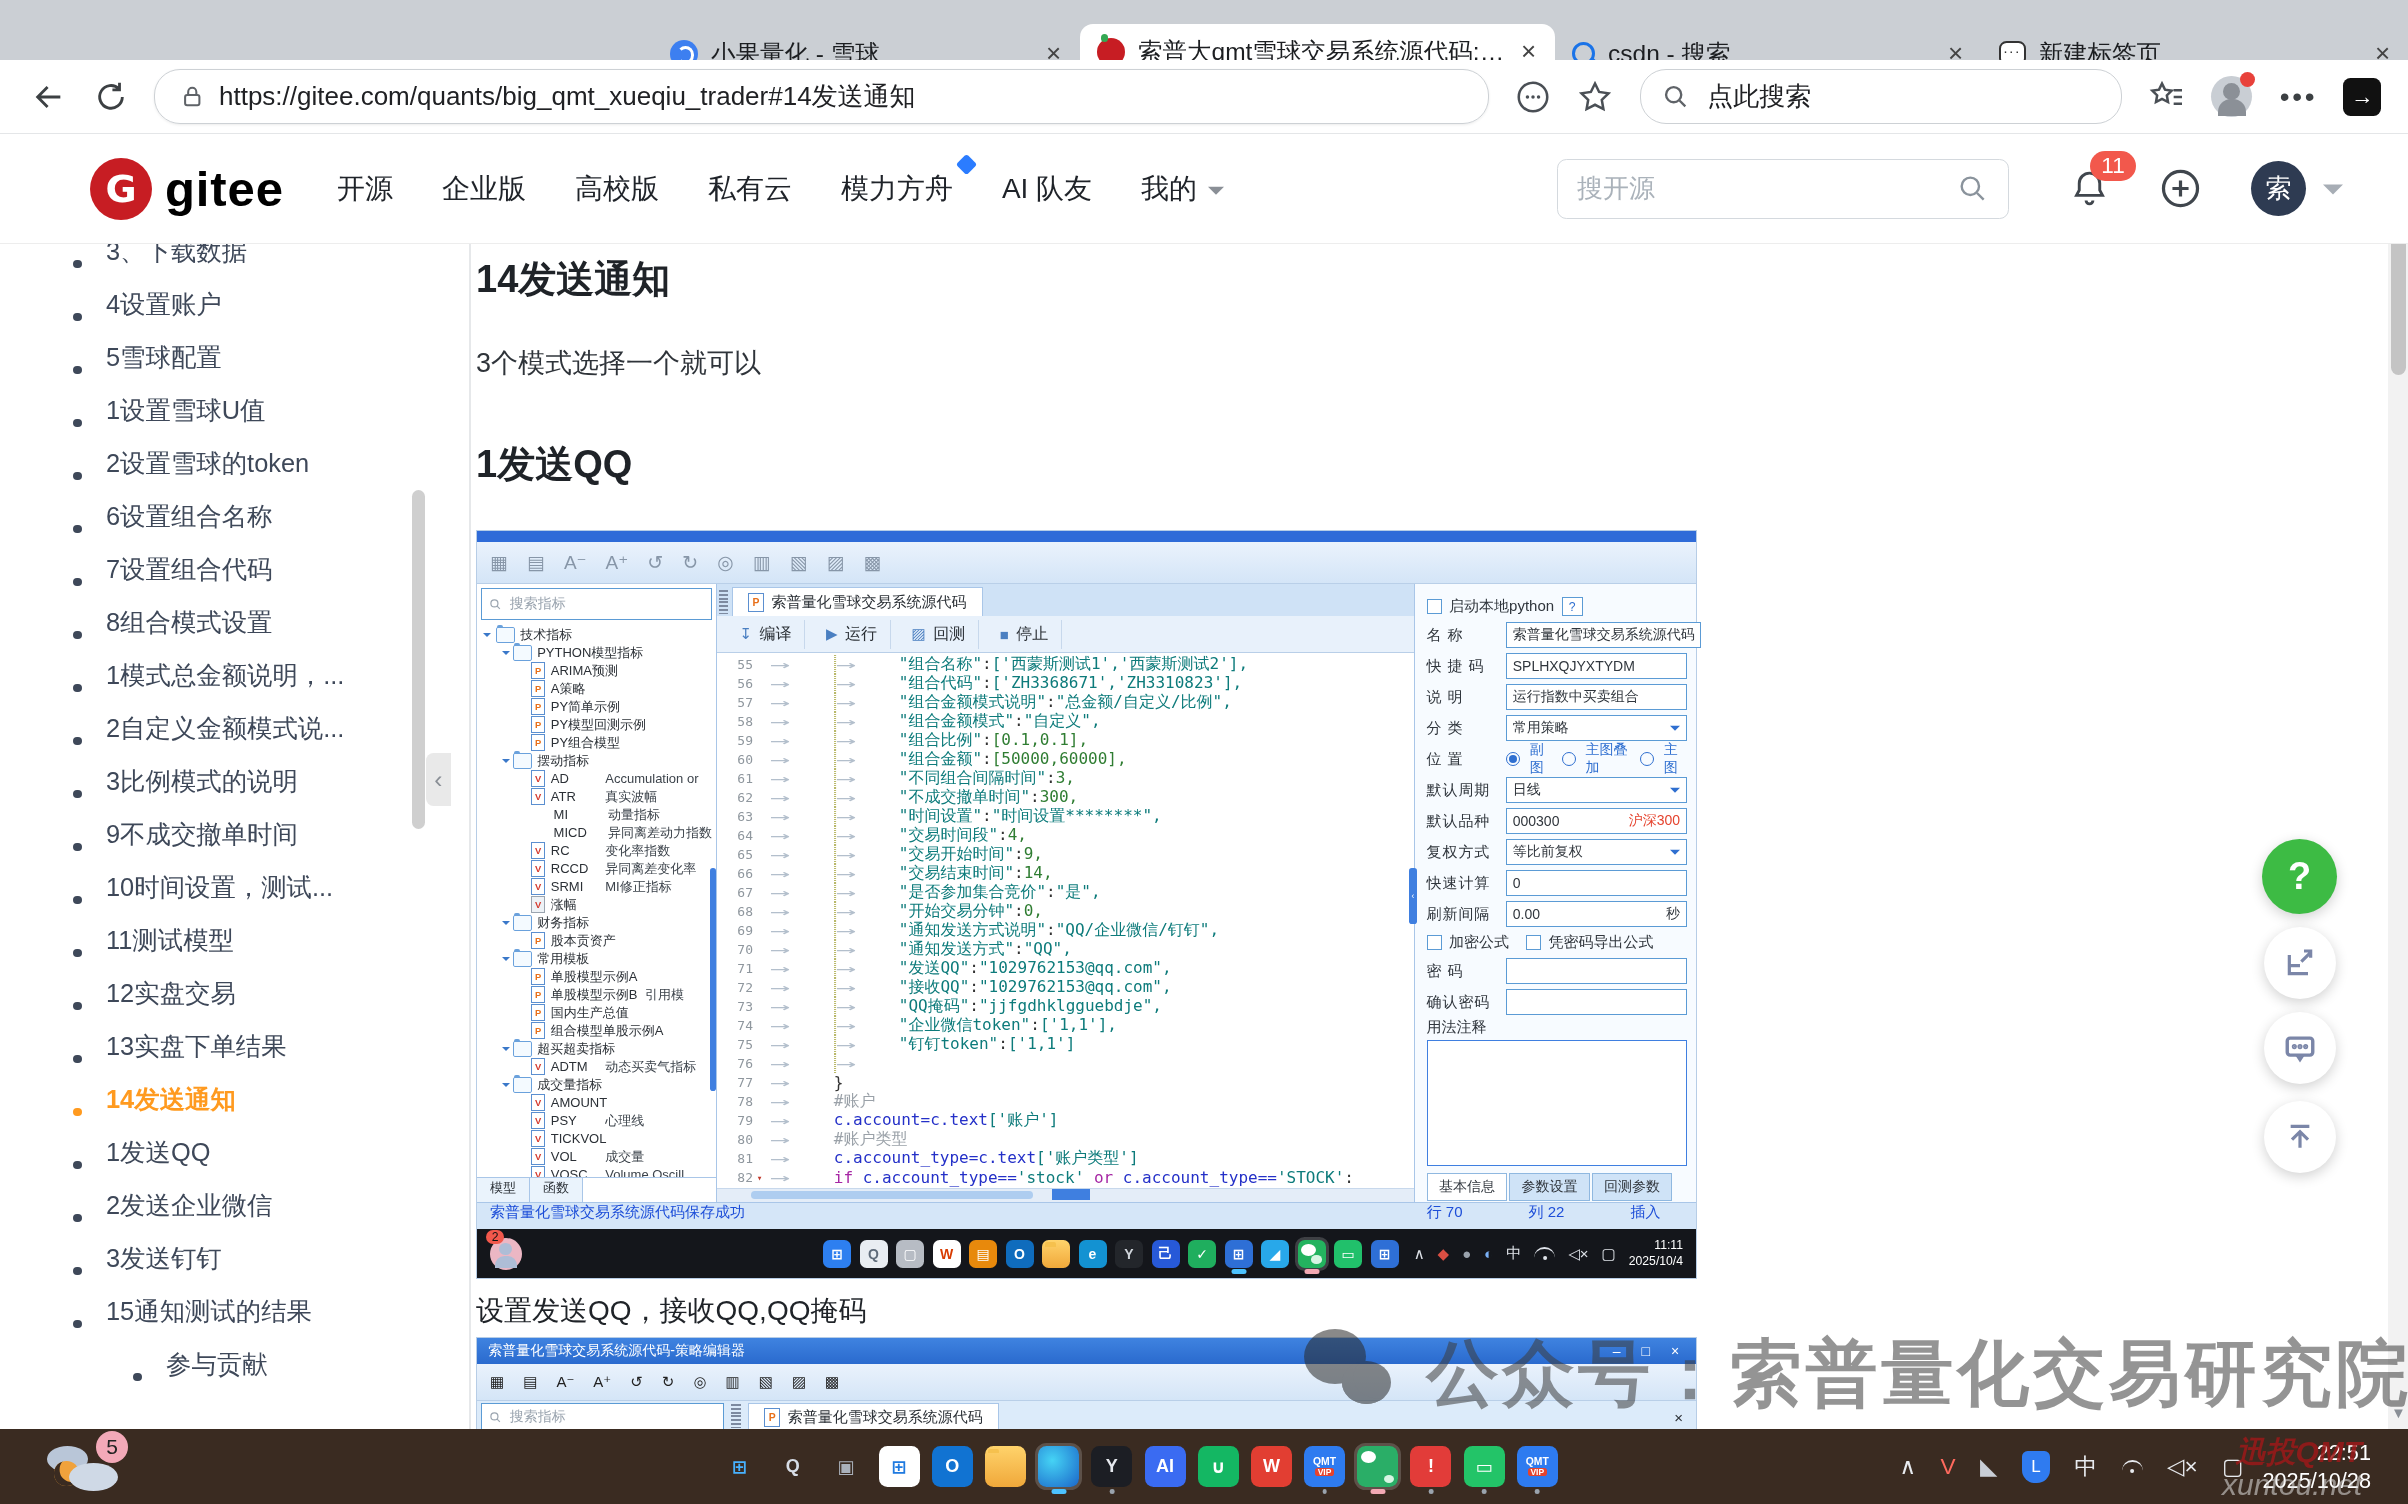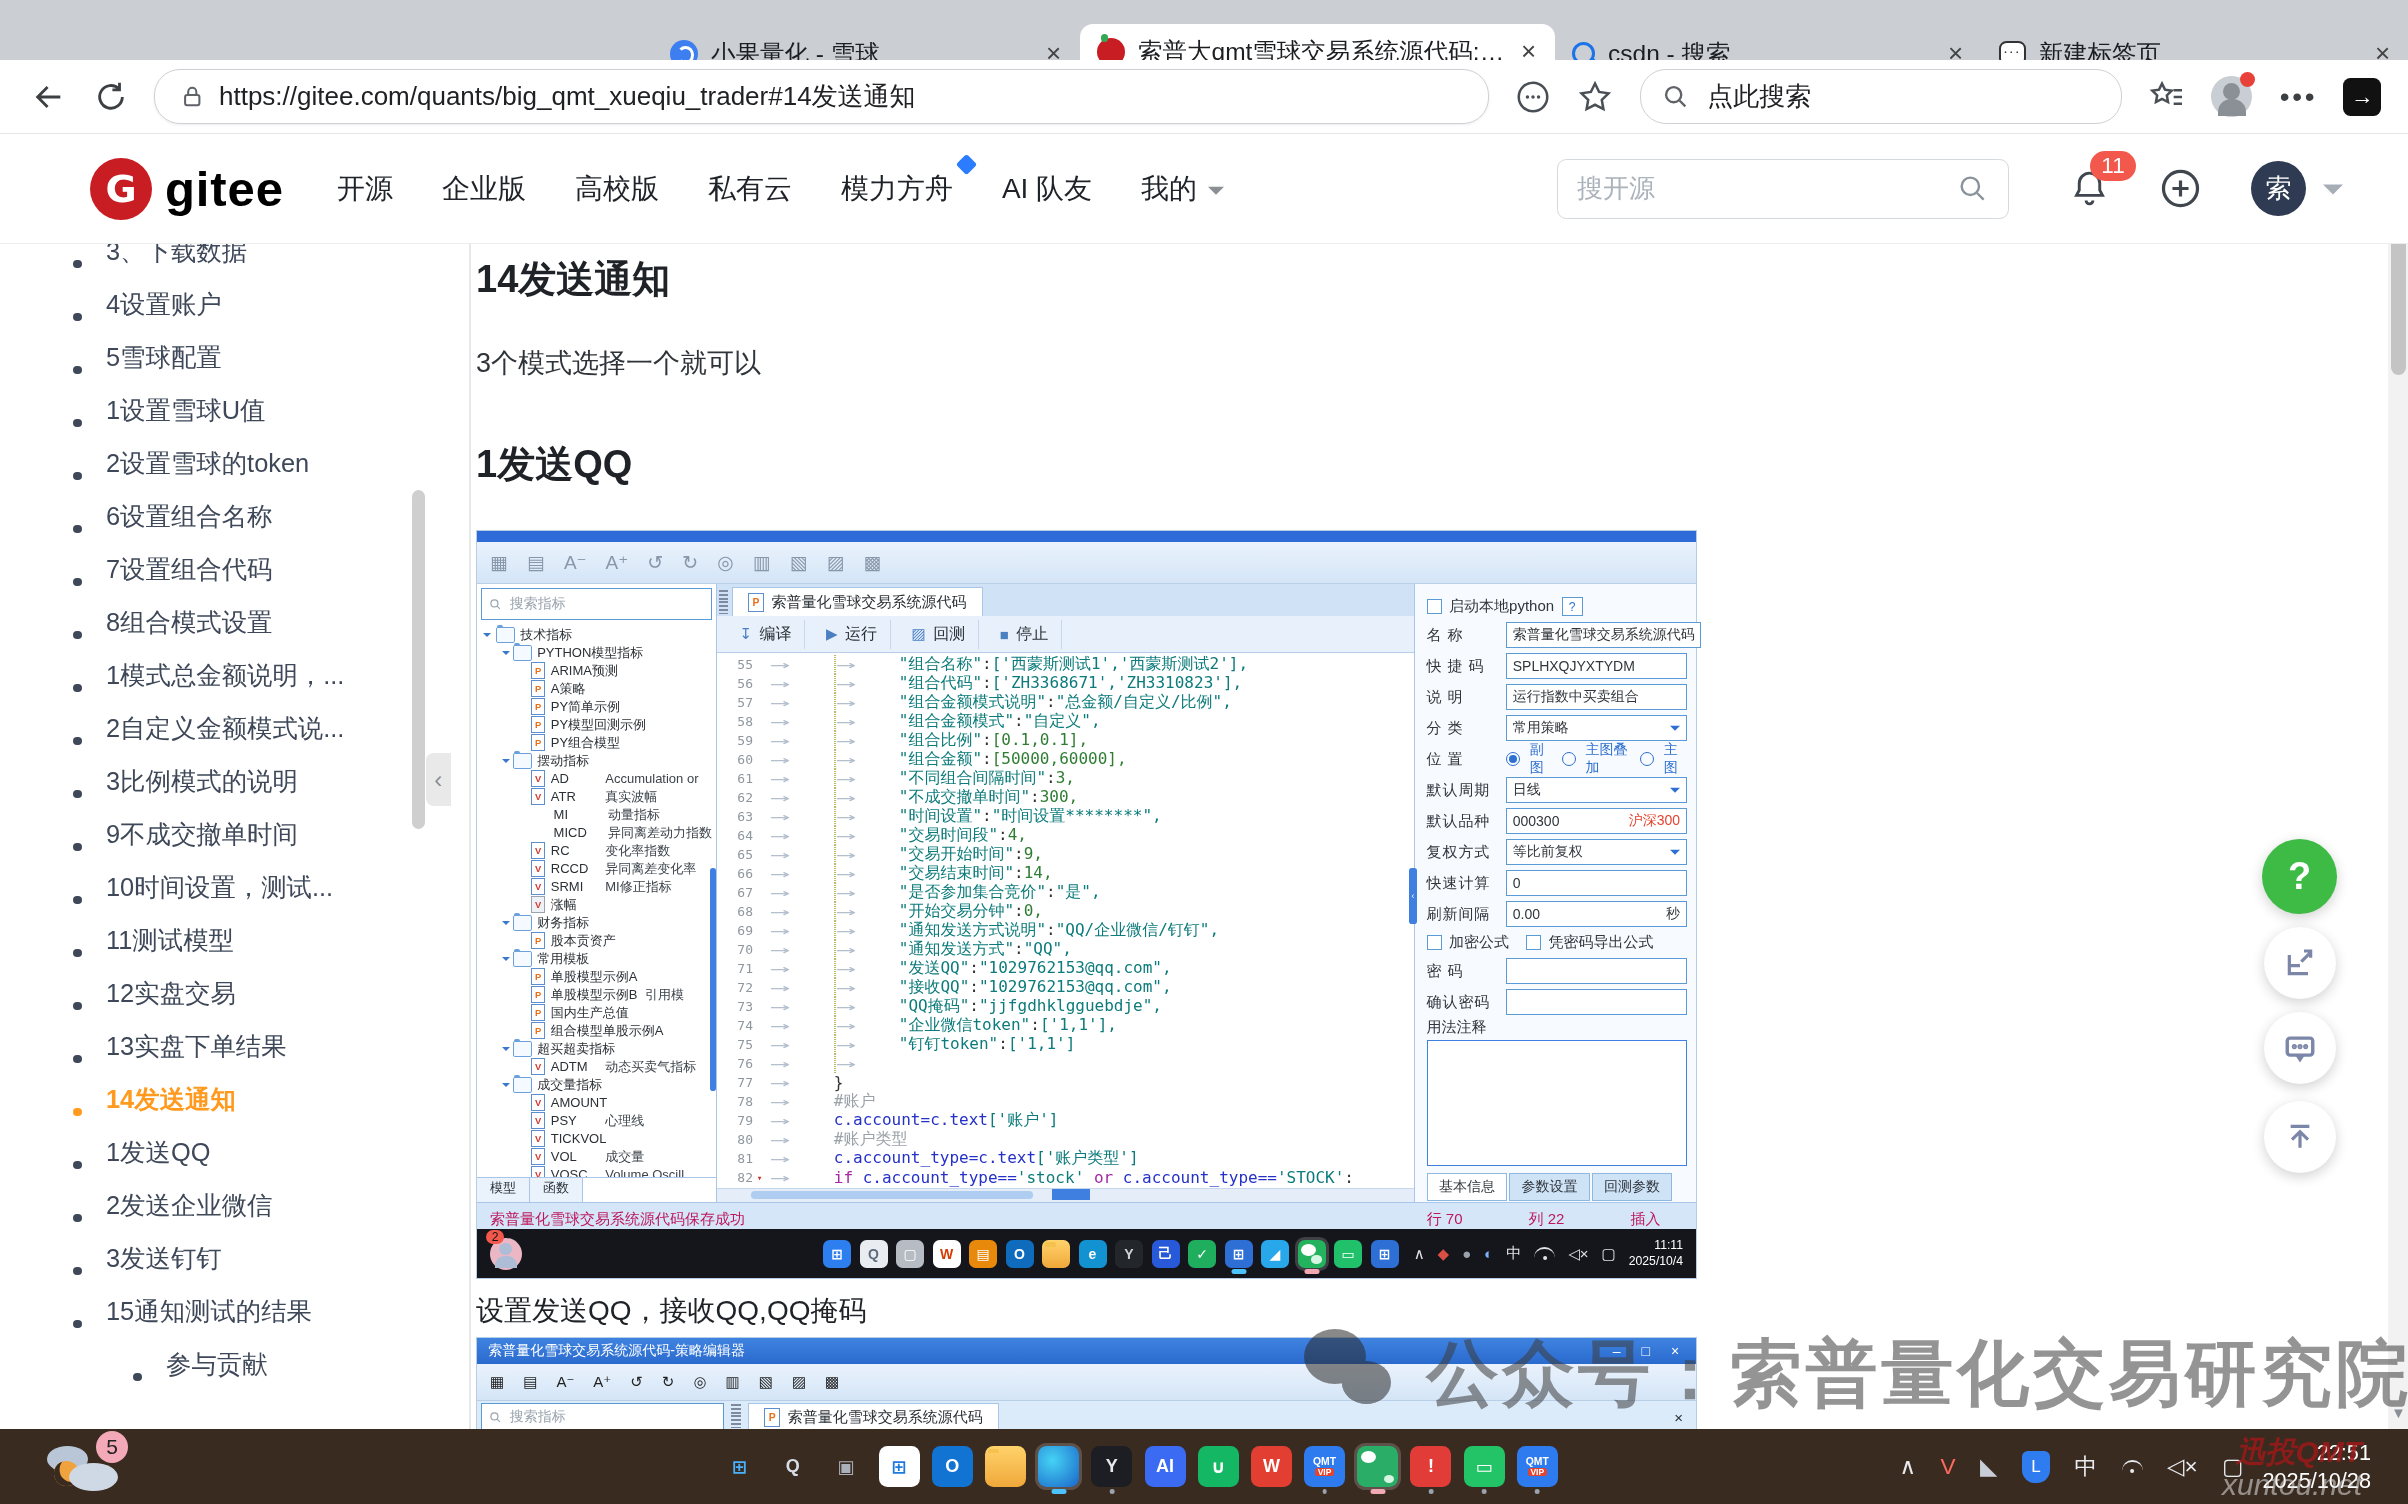--- a/index.html
+++ b/index.html
@@ -136,21 +136,21 @@
   .fdd{display:none;border:5.6px solid transparent;border-top-color:#2f6fd0;transform:translateY(2.8px);}
   .frow.select .fdd{display:block;}
   .radios{display:flex;align-items:center;gap:9.4px;color:#2f6fd0;flex:1;font-size:14px;}
   .rad{width:12.2px;height:12.2px;border:0.9px solid #2f6fd0;border-radius:50%;position:relative;flex:none;}
   .rad.on::after{content:"";position:absolute;inset:1.9px;background:#2f6fd0;border-radius:50%;}
   .notelabel{height:22.6px;flex:none;}
   .notearea{flex:1;border:0.9px solid #3f7fe0;background:#fff;margin-bottom:5.6px;min-height:85px;}
   .ptabs{height:30px;flex:none;display:flex;align-items:center;gap:1.9px;}
   .ptab{padding:3.8px 11.3px;font-size:14px;border:0.9px solid #8fb8e0;background:#cfe3f7;}
   .ptab.on{background:#fff;}
-  .s-status{height:26px;background:#d5e6f8;border-top:0.9px solid #a9c6e8;display:flex;align-items:flex-end;padding:0 13px;font-size:15px;color:#be185d;flex:none;}
+  .s-status{height:26px;background:#d5e6f8;border-top:0.9px solid #a9c6e8;display:flex;align-items:flex-start;padding:0 13px;font-size:15px;color:#1d4ed8;flex:none;}
   .s-status .lft{flex:1;}
   .s-status .rgt{display:flex;gap:66px;margin-right:22.6px;}
   .s-taskbar{height:49px;background:#14161b;display:flex;align-items:center;padding:0 13px;flex:none;}
   .iavatar{position:relative;width:32px;height:32px;border-radius:50%;background:#ecb7c4;}
   .iavatar::before{content:"";position:absolute;left:9.4px;top:5.6px;width:12.2px;height:12.2px;border-radius:50%;background:#aebdd6;}
   .iavatar::after{content:"";position:absolute;left:4.7px;top:18px;width:22.6px;height:12.2px;border-radius:9.4px 9.4px 0 0;background:#aebdd6;}
   .ibadge{position:absolute;top:-7.5px;left:-3.8px;background:#f2584c;color:#111;font-size:12.2px;border-radius:9.4px;padding:0 5.6px;z-index:1;}
   .icons-mid{display:flex;gap:8.5px;margin-left:301px;}
   .tile{position:relative;width:28px;height:28px;border-radius:6.6px;display:flex;align-items:center;justify-content:center;color:#fff;font-size:14px;font-weight:bold;}
   .tile .ind{display:none;position:absolute;bottom:-6.6px;left:50%;transform:translateX(-50%);}

